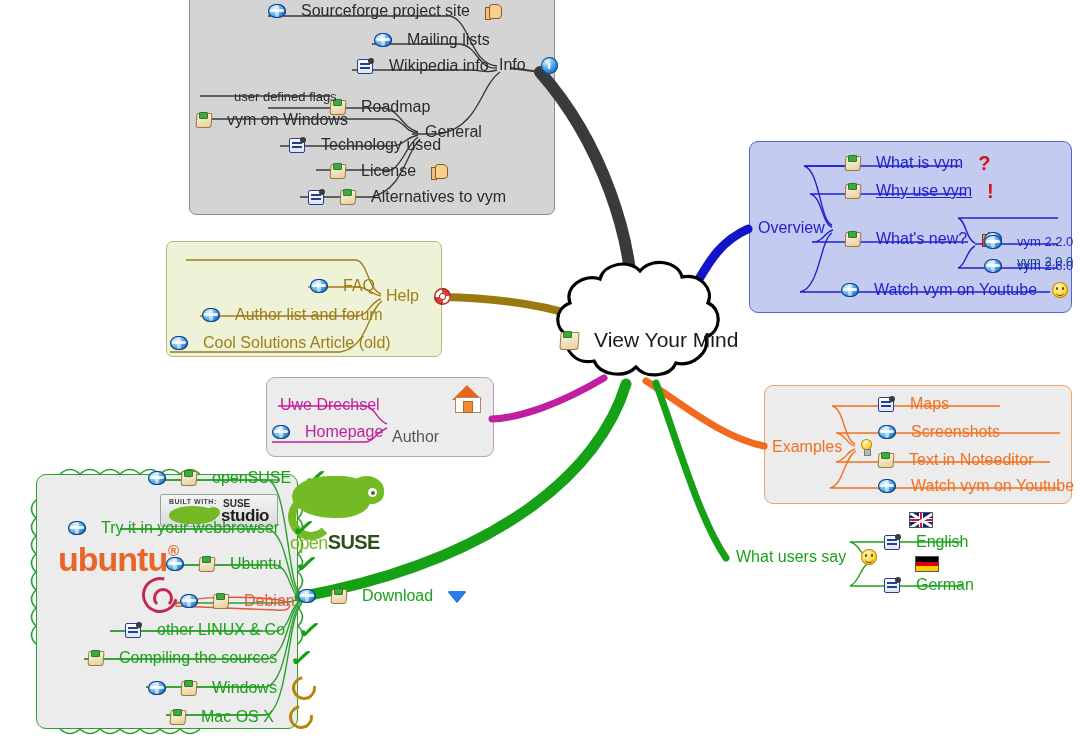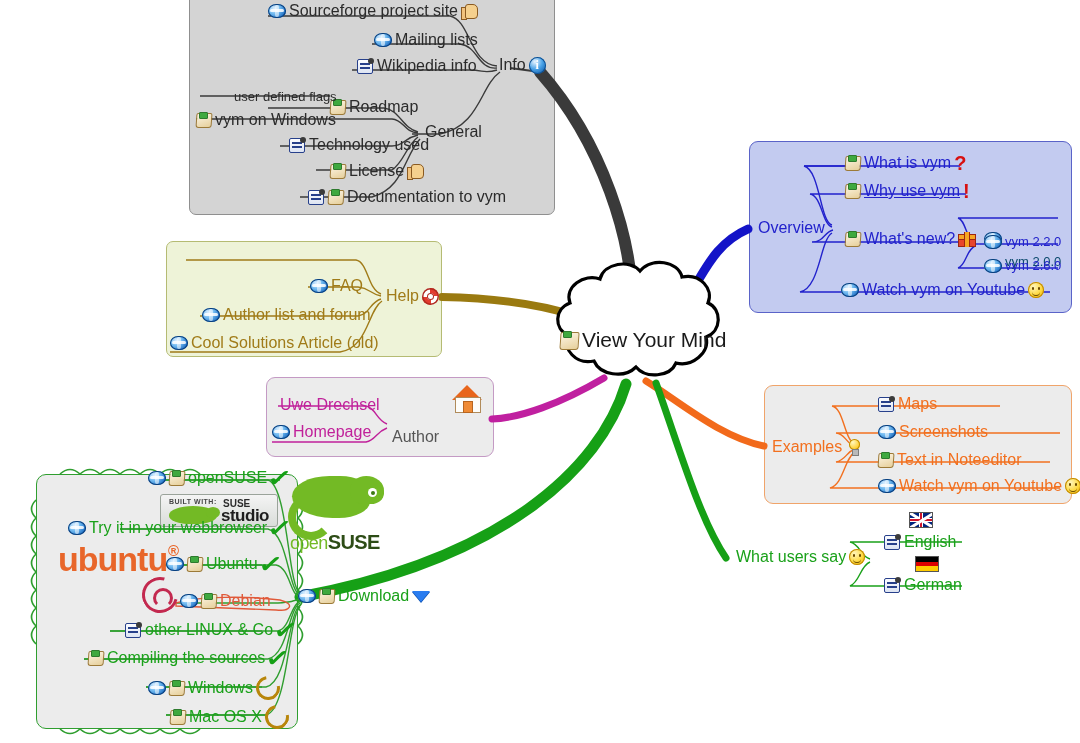--- a/index.html
+++ b/index.html
@@ -1,19 +1,19 @@
 <!DOCTYPE html>
 <html><head>
 <meta charset="utf-8">
 <style>
   html,body{margin:0;padding:0;background:#ffffff;}
   body{width:1080px;height:743px;overflow:hidden;font-family:"Liberation Sans",sans-serif;}
   #stage{position:relative;width:1080px;height:743px;}
   svg.layer{position:absolute;left:0;top:0;width:1080px;height:743px;pointer-events:none;}
-  .node{position:absolute;white-space:nowrap;display:flex;align-items:center;gap:3px;}
+  .node{position:absolute;white-space:nowrap;display:flex;align-items:center;gap:15px;}
   .lbl{font-size:16px;line-height:18px;}
   .sm{font-size:13px;line-height:15px;}
   .ic{display:inline-block;flex:0 0 auto;}
 
   
   .ic-url{width:18px;height:14px;border-radius:50%/55%;
     background:radial-gradient(circle at 35% 30%,#dff0ff 0%,#6fb9f0 38%,#1f6fc4 75%,#0d4b93 100%);
     box-shadow:inset 0 0 0 1px #0a3f7d;position:relative;}
   .ic-url:after{content:"";position:absolute;left:2px;top:5px;width:14px;height:3px;background:#ffffff;opacity:.85;border-radius:2px;}
   .ic-url:before{content:"";position:absolute;left:7px;top:1px;width:4px;height:12px;background:#ffffff;opacity:.55;border-radius:2px;}
@@ -312,21 +312,21 @@
 
   <div class="node" style="left:308px;top:188px;">
     <span class="ic ic-xlink">
         <i></i>
         <b></b>
       </span>
     <span class="ic ic-note">
         <i></i>
         <b></b>
       </span>
-    <span class="lbl" style="color:#2b2b2b;">Documentation to vym</span>
+    <span class="lbl" style="color:#2b2b2b;">Alternatives to vym</span>
   </div>
 
   <div class="node" style="left:758px;top:219px;">
     <span class="lbl" style="color:#2222cc;">Overview</span>
   </div>
 
   <div class="node" style="left:845px;top:154px;">
     <span class="ic ic-note">
         <i></i>
         <b></b>

